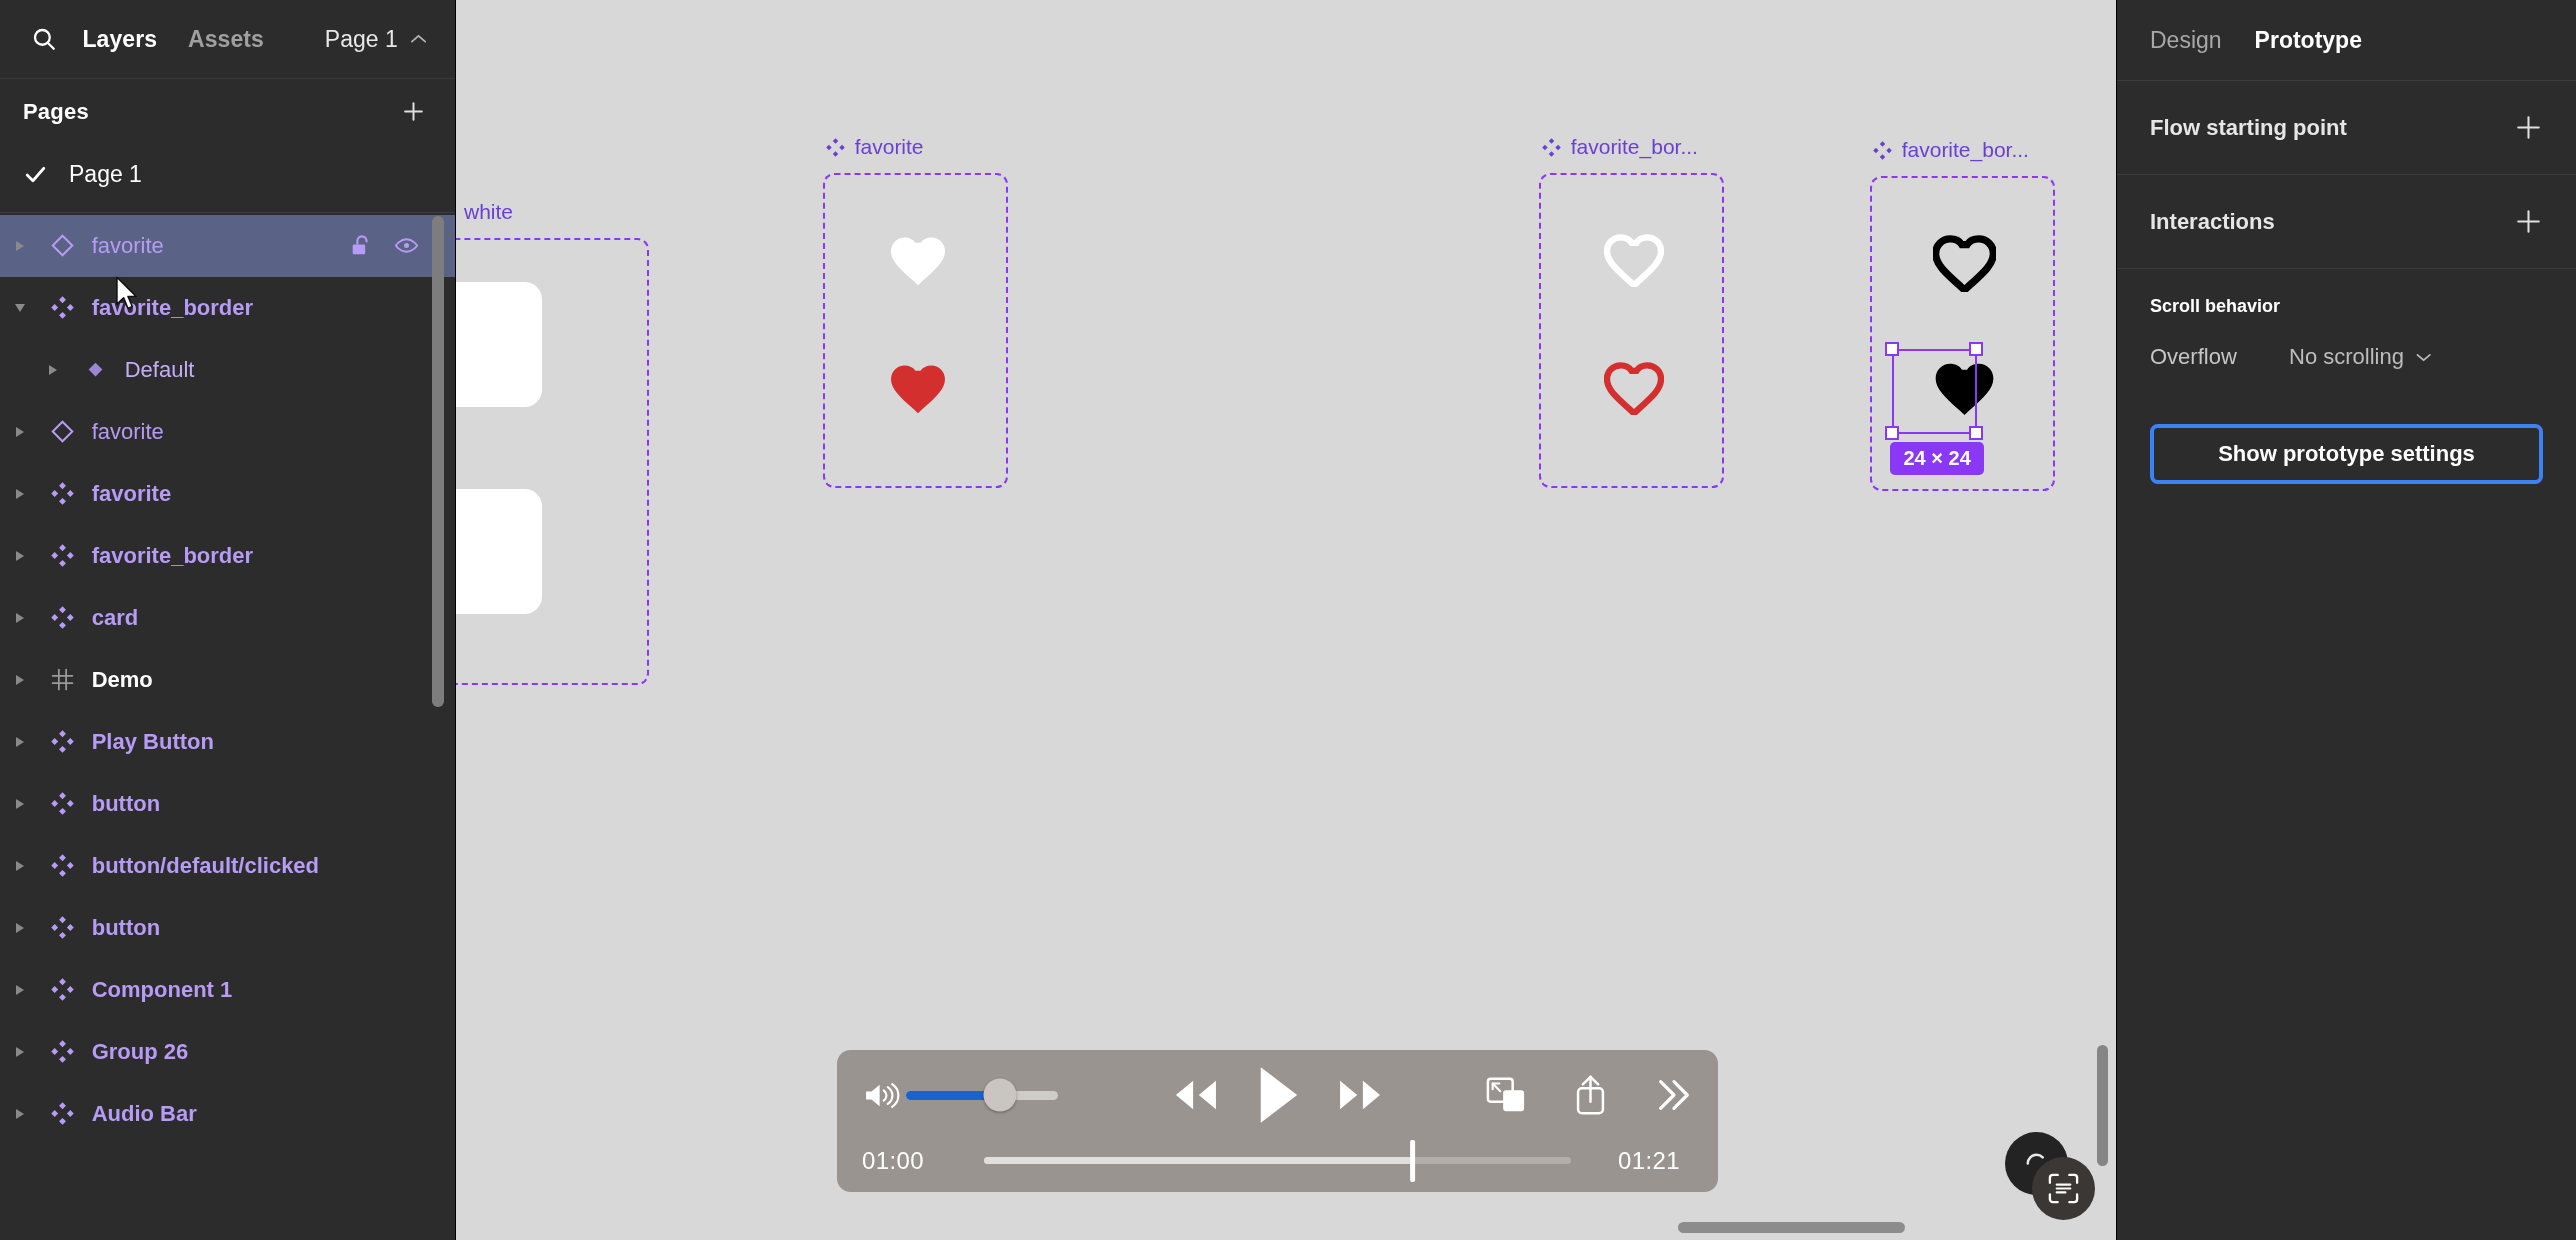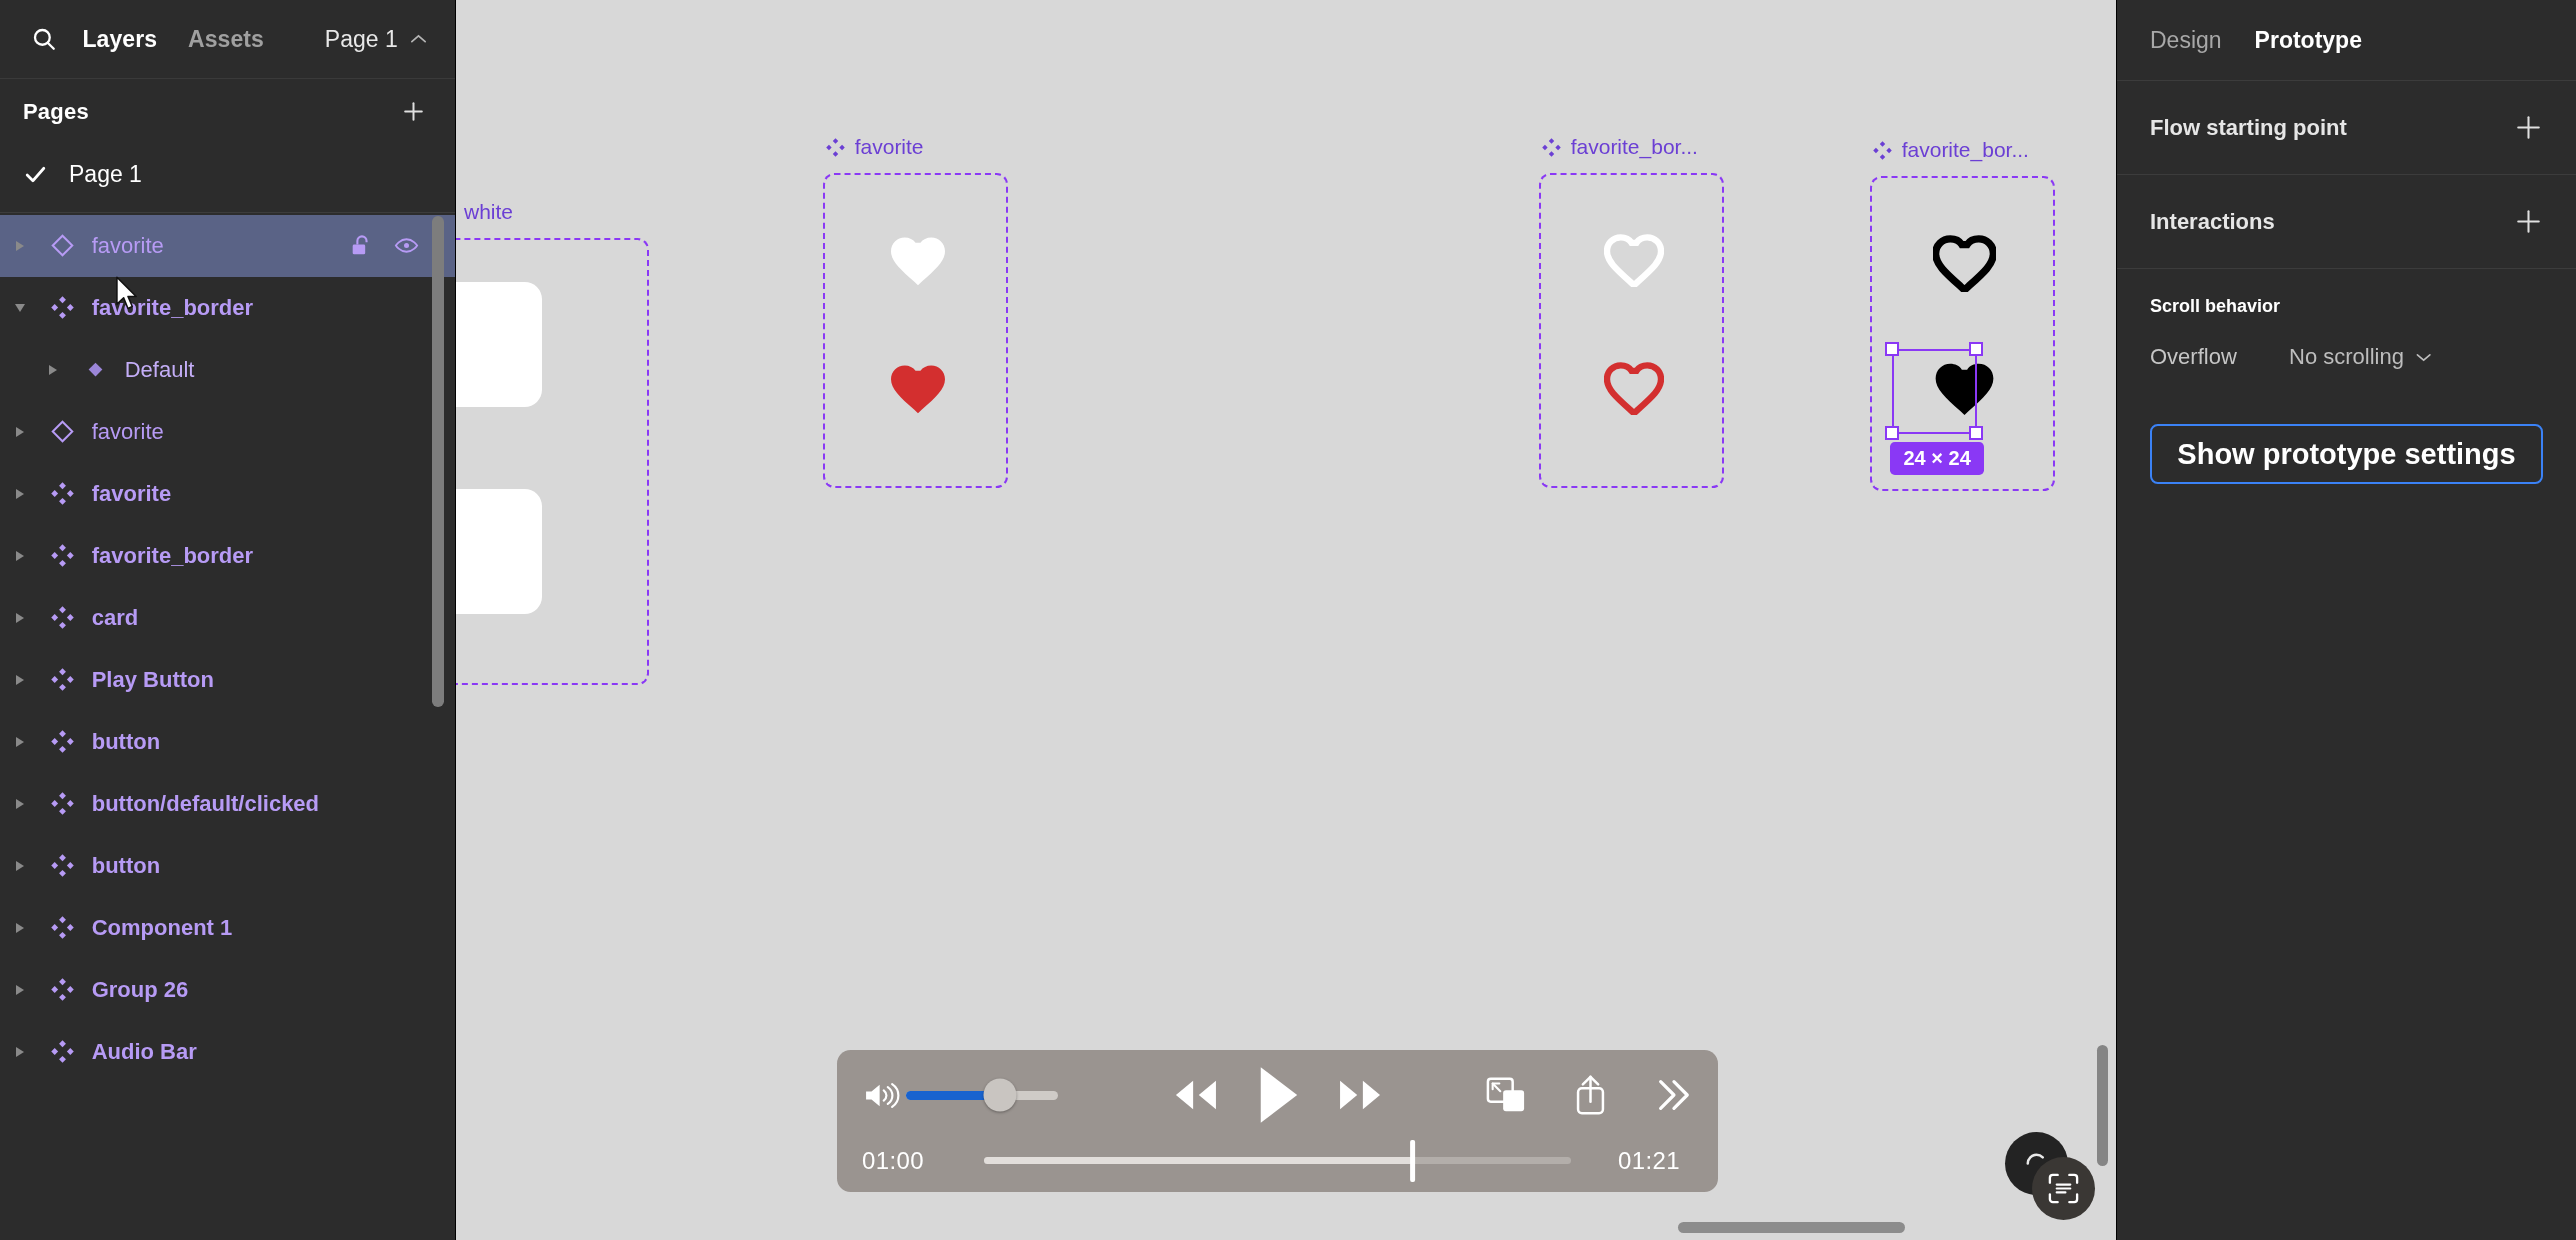--- a/index.html
+++ b/index.html
@@ -332,24 +332,24 @@
   .rp-field-label { color: #c6c6c6; font-size: 22px; width: 139px; }
   .rp-select {
     display: flex; align-items: center; gap: 11.5px;
     color: #bdbdbd; font-size: 22px; cursor: pointer;
   }
   .chev-dn { width: 17.3px; height: 10.6px; display:block; }
 
   .rp-btn {
     margin: 54px 33px 0 33px;
     height: 60px;
-    border: 2px solid #3b82f6;
+    border: 4px solid #3b82f6;
     border-radius: 7.7px;
     background: transparent;
-    color: #ffffff; font-size: 29px; font-weight: bold;
+    color: #ffffff; font-size: 22px; font-weight: bold;
     cursor: pointer;
     font-family: "Liberation Sans", sans-serif;
   }
 </style>
 </head>
 <body>
 
 <div id="app">
 
   <div id="left-panel">
@@ -502,20 +502,36 @@
             </svg>
           </div>
           <span class="lr-label component">card</span>
         </div>
         <div class="layer-row">
           <div class="lr-caret">
             <span class="caret right"></span>
           </div>
           <div class="lr-icon">
             <svg viewBox="0 0 24 24">
+              <g stroke="#9a9a9a" stroke-width="1.7" stroke-linecap="round">
+                <line x1="8.5" y1="2.5" x2="8.5" y2="21.5"></line>
+                <line x1="15.5" y1="2.5" x2="15.5" y2="21.5"></line>
+                <line x1="2.5" y1="8.5" x2="21.5" y2="8.5"></line>
+                <line x1="2.5" y1="15.5" x2="21.5" y2="15.5"></line>
+              </g>
+            </svg>
+          </div>
+          <span class="lr-label frame">Demo</span>
+        </div>
+        <div class="layer-row">
+          <div class="lr-caret">
+            <span class="caret right"></span>
+          </div>
+          <div class="lr-icon">
+            <svg viewBox="0 0 24 24">
               <g fill="#b79bf5">
                 <path d="M12 1.2l3.3 3.3L12 7.8 8.7 4.5z"></path>
                 <path d="M12 16.2l3.3 3.3L12 22.8l-3.3-3.3z"></path>
                 <path d="M4.5 8.7l3.3 3.3-3.3 3.3L1.2 12z"></path>
                 <path d="M19.5 8.7l3.3 3.3-3.3 3.3-3.3-3.3z"></path>
               </g>
             </svg>
           </div>
           <span class="lr-label component">Play Button</span>
         </div>

